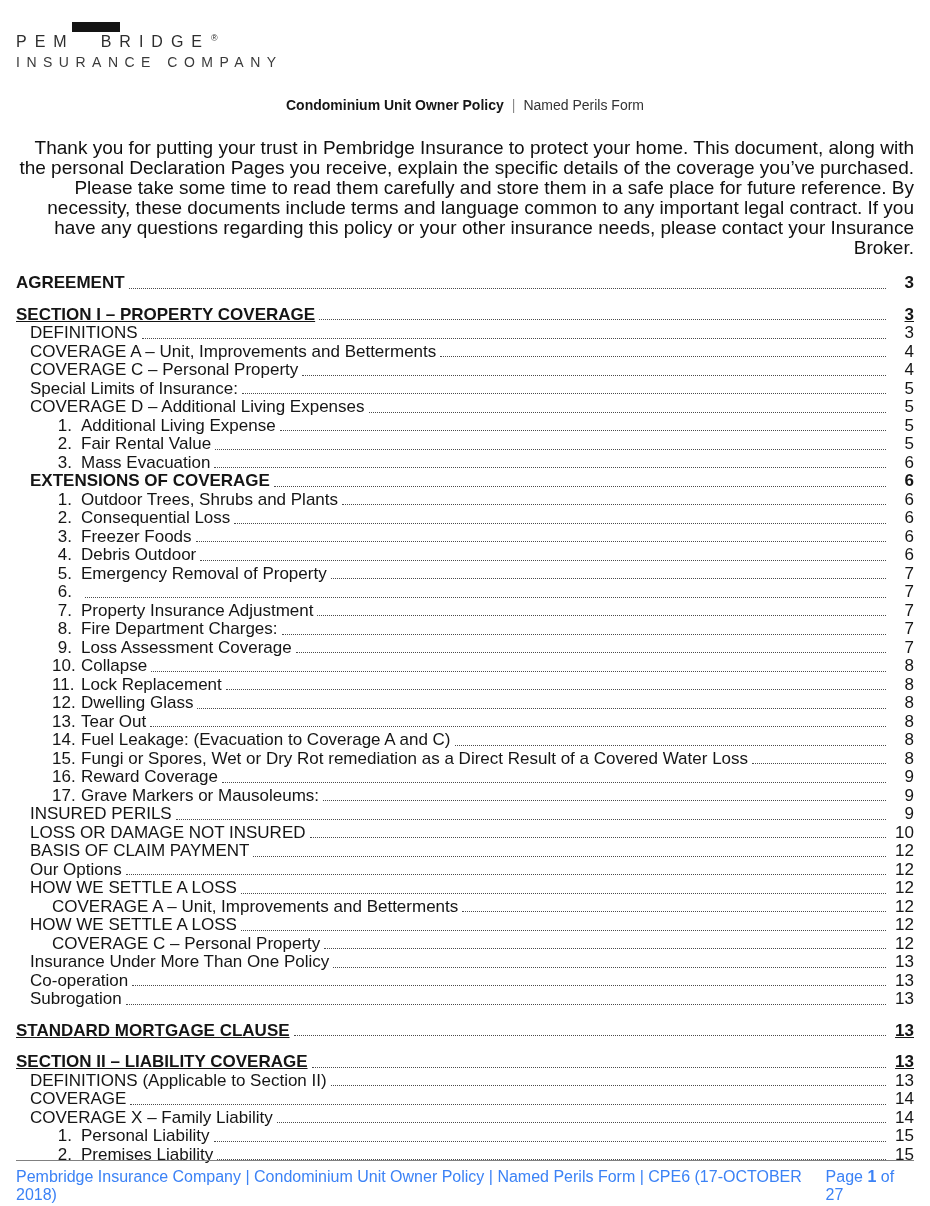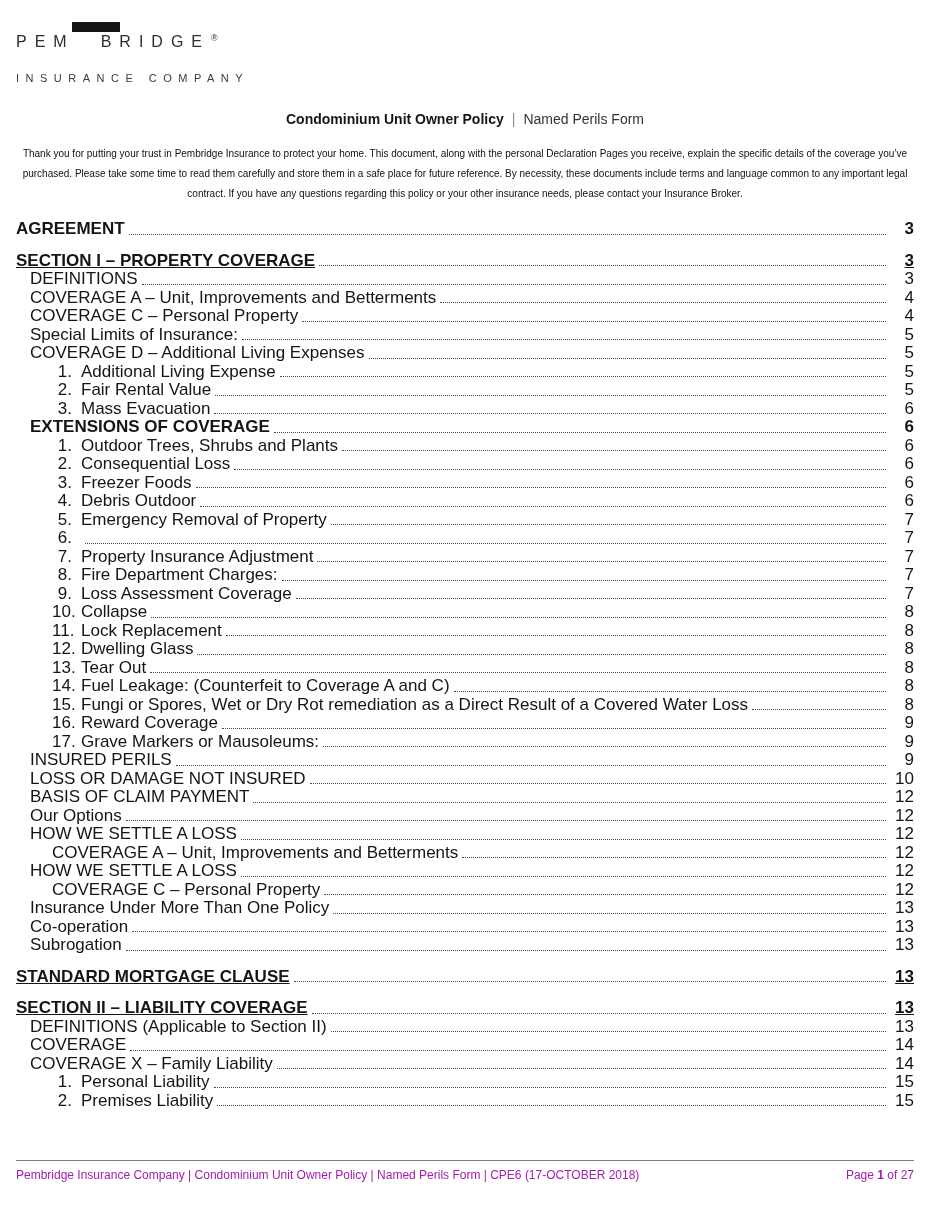--- a/index.html
+++ b/index.html
@@ -22,35 +22,35 @@
     font-size: 16px; letter-spacing: 8px; color: #2e2e2e;
     white-space: nowrap;
   }
   .logo-bar {
     position: absolute; top: 0; left: 56px;
     width: 48px; height: 10px; background: #141414;
   }
   .logo-gap { display: inline-block; width: 26px; }
   .reg { font-size: 9px; vertical-align: top; letter-spacing: 0; margin-left: 1px; }
   .logo-sub {
-    margin-top: 21px;
-    font-size: 11px; letter-spacing: 6.5px; color: #3a3a3a;
+    margin-top: 3px;
+    font-size: 14px; letter-spacing: 6.5px; color: #3a3a3a;
   }
 
   
   .doc-title { text-align: center; margin: 27px 0 0; font-size: 14px; font-weight: 400; }
   .t-main { font-weight: 700; color: #161616; }
   .t-sep { color: #8a8a8a; margin: 0 8px; font-weight: 400; }
   .t-sub { color: #333; }
 
   
   .intro {
-    margin: 17px 0 0;
-    font-size: 10px; line-height: 20px; color: #101010;
-    text-align: center;
+    margin: 25px 0 0;
+    font-size: 19px; line-height: 20px; color: #101010;
+    text-align: right;
   }
 
   
   .toc-heading { margin: 22px 0 0; font-size: 14px; font-weight: 700; color: #101010; }
   #toc-list { margin-top: 15px; font-size: 17px; color: #151515; }
   .toc-row { display: flex; align-items: baseline; height: 18.5px; }
   .toc-row.gap { margin-top: 13px; text-decoration: underline; }
   .toc-row.bold { font-weight: 700; }
   .toc-row.lvl1 { padding-left: 14px; }
   .toc-row.lvl2 { padding-left: 36px; }
@@ -63,21 +63,21 @@
     margin: 0 2px 3px 4px;
     align-self: flex-end;
   }
   .pg { width: 26px; text-align: right; flex-shrink: 0; }
 
   
   .footer { position: absolute; left: 16px; right: 16px; top: 1160px; }
   .footer-rule { border-top: 1px solid #808080; height: 0; }
   .footer-row {
     display: flex; justify-content: space-between; align-items: baseline;
-    margin-top: 7px; font-size: 12px; color: #a21caf;
+    margin-top: 7px; font-size: 16px; color: #3b82f6;
   }
   .footer-right b { font-weight: 700; }
 </style>
 </head>
 <body>
 
 <div class="page">
 
   <header>
     <div class="logo-block">
@@ -226,21 +226,21 @@
         <span class="pg">8</span>
       </div>
       <div class="toc-row lvln">
         <span class="num">13.</span>
         <span class="label">Tear Out</span>
         <span class="leader"></span>
         <span class="pg">8</span>
       </div>
       <div class="toc-row lvln">
         <span class="num">14.</span>
-        <span class="label">Fuel Leakage: (Counterfeit to Coverage A and C)</span>
+        <span class="label">Fuel Leakage: (Evacuation to Coverage A and C)</span>
         <span class="leader"></span>
         <span class="pg">8</span>
       </div>
       <div class="toc-row lvln">
         <span class="num">15.</span>
         <span class="label">Fungi or Spores, Wet or Dry Rot remediation as a Direct Result of a Covered Water Loss</span>
         <span class="leader"></span>
         <span class="pg">8</span>
       </div>
       <div class="toc-row lvln">

